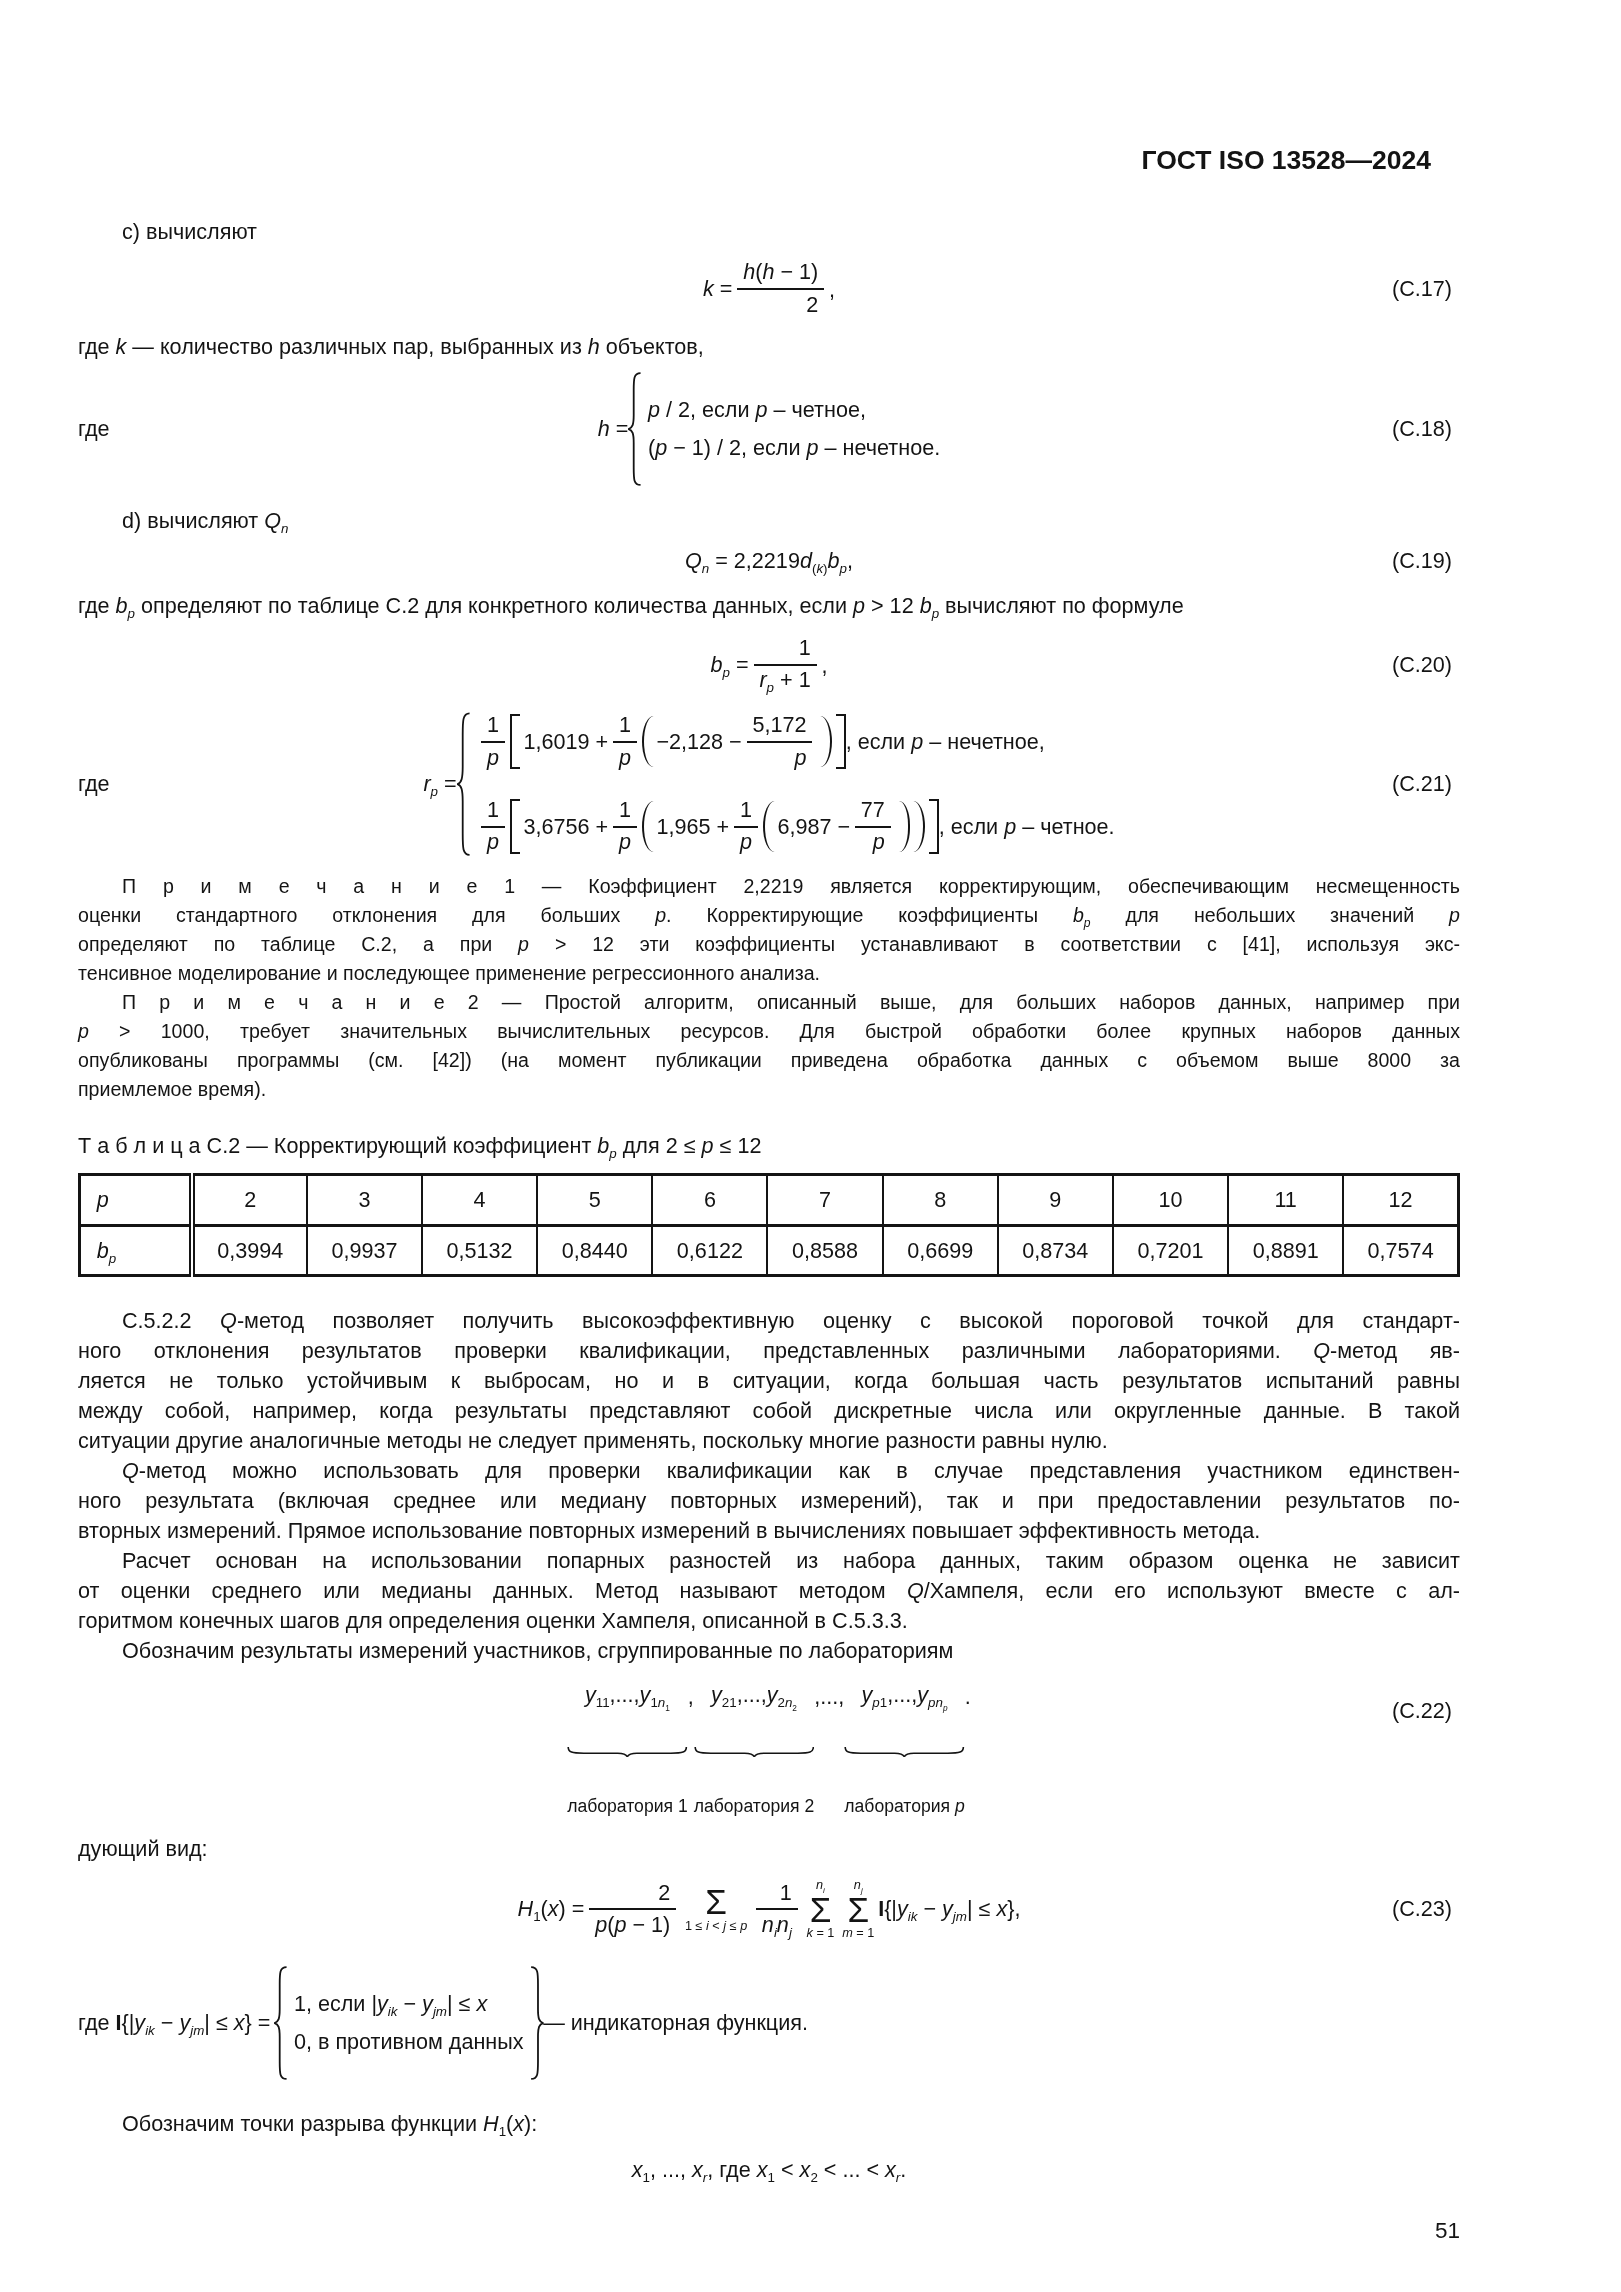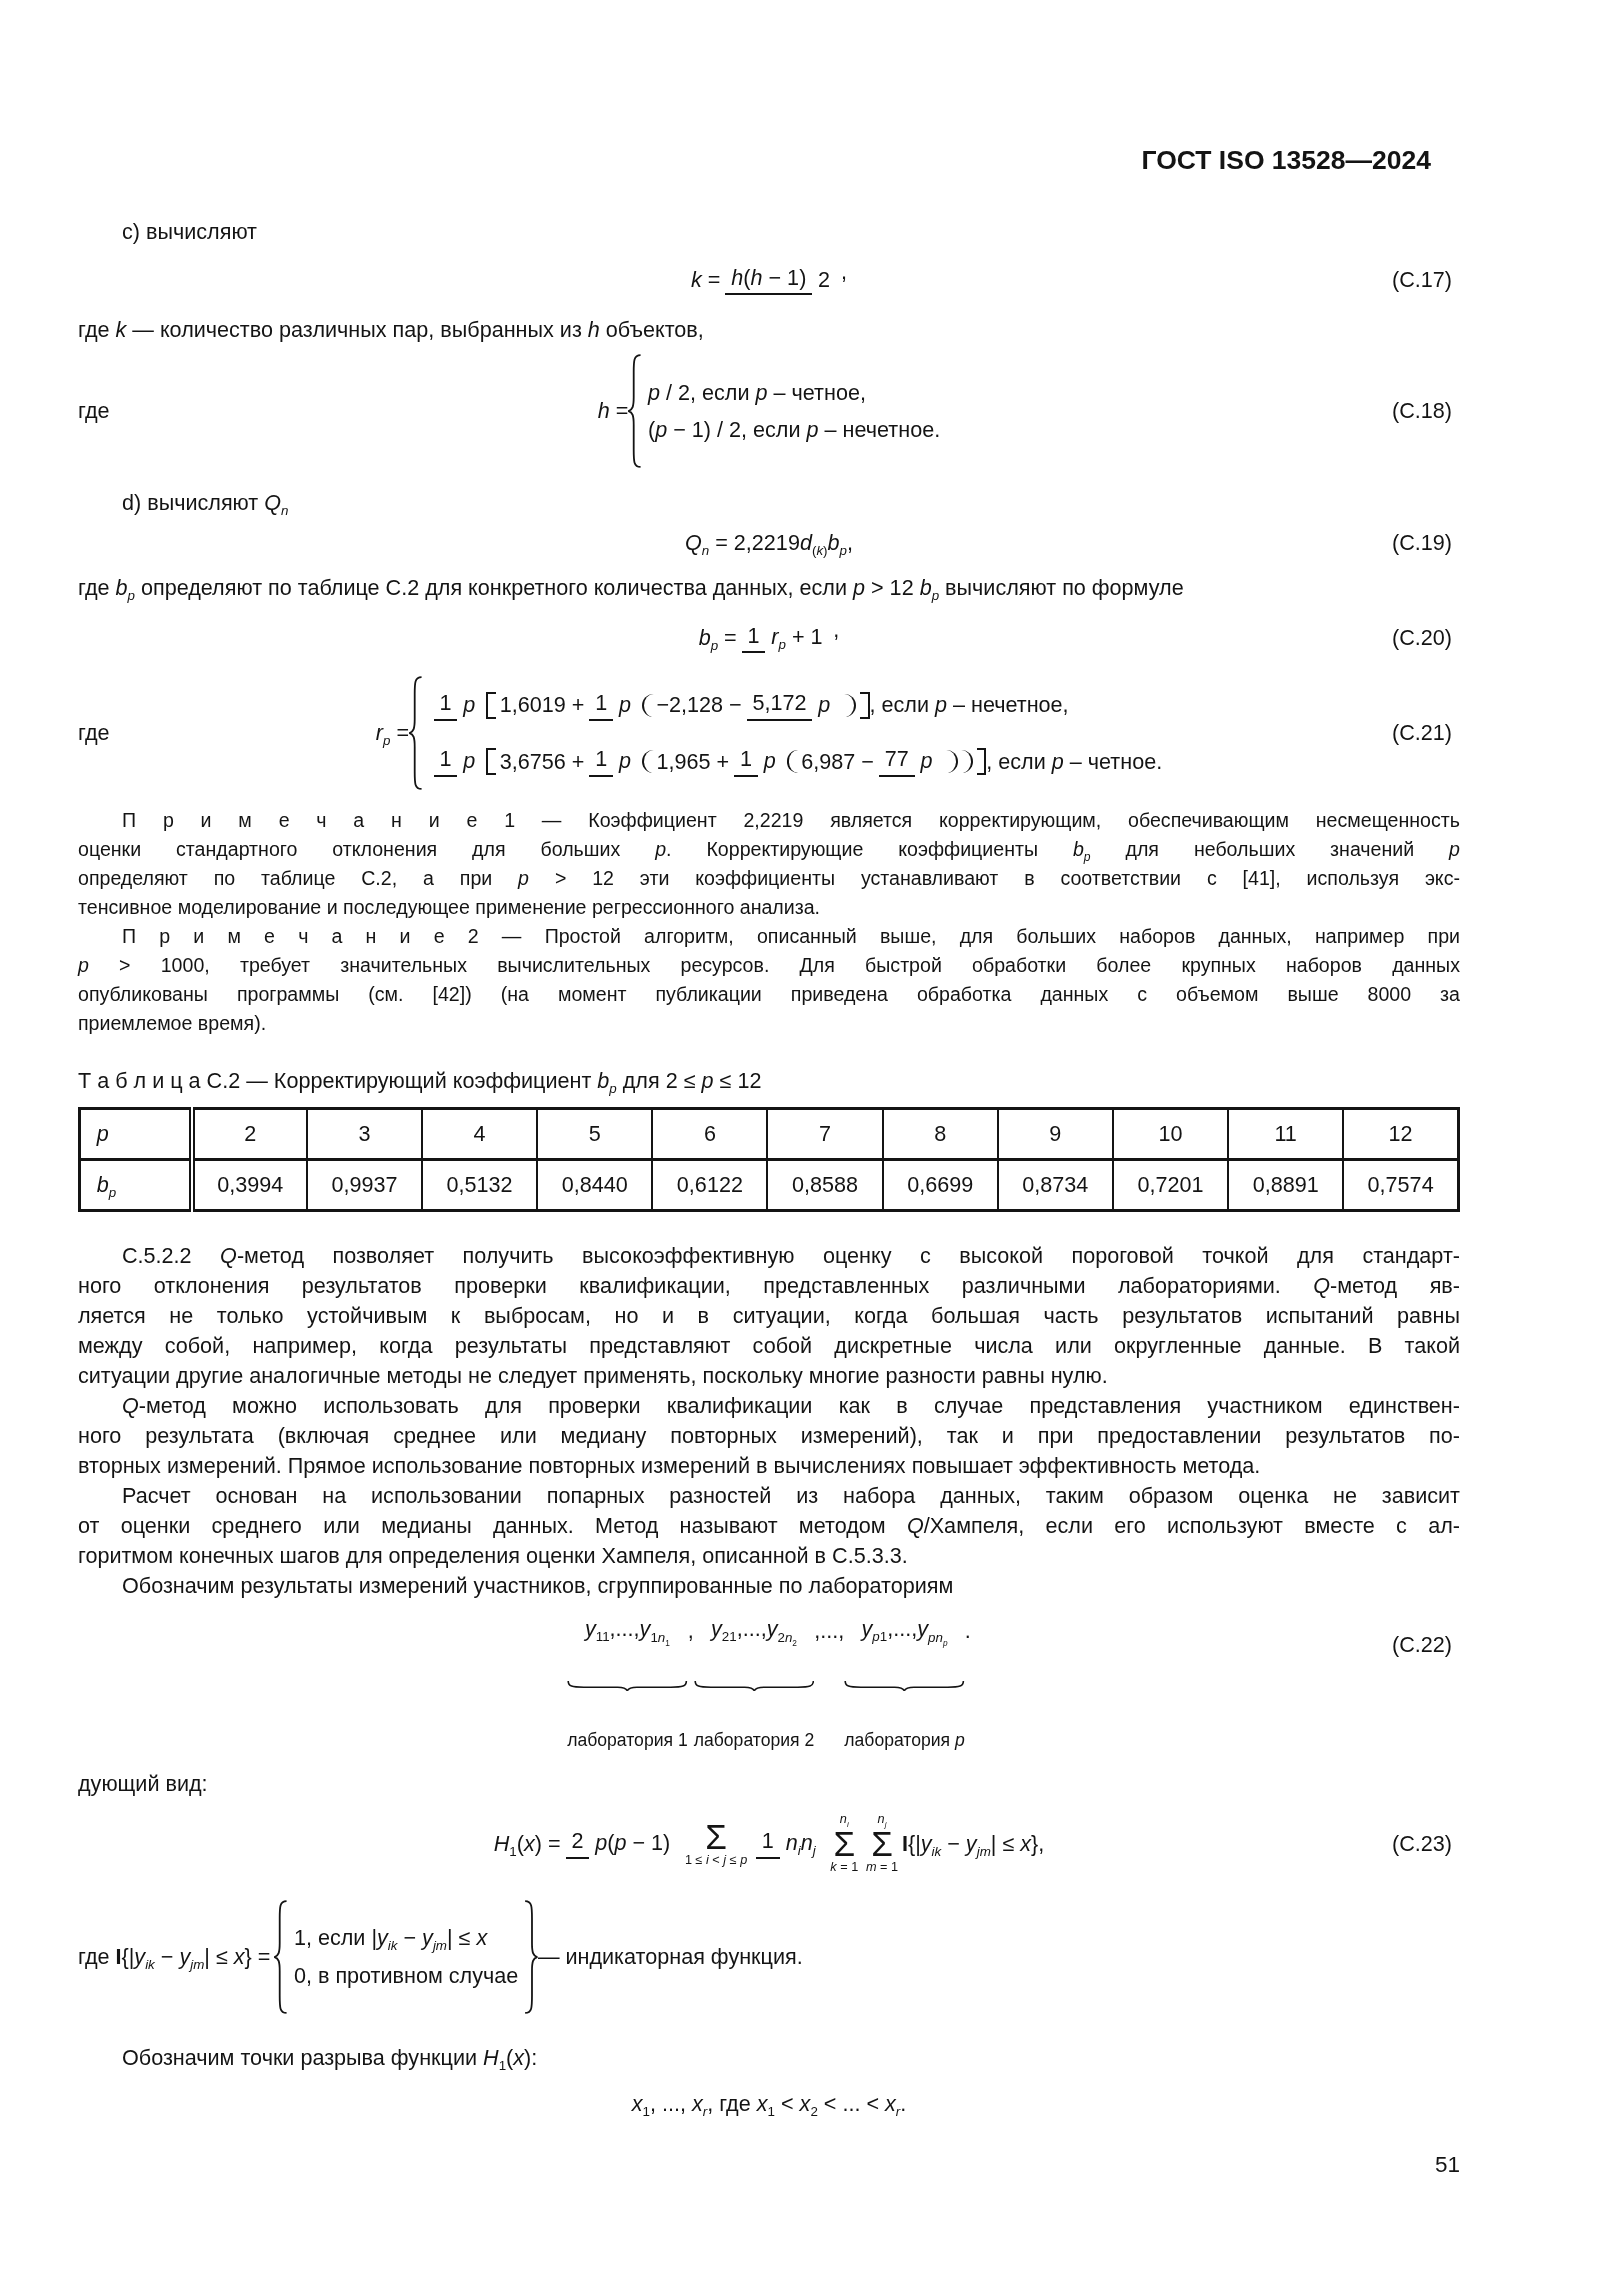--- a/index.html
+++ b/index.html
@@ -19,21 +19,21 @@
   .jl { text-align:justify; text-align-last:justify; }
   .ind { text-indent:44px; }
   .note { font-size:19.6px; line-height:29px; }
 
   .eq { position:relative; width:100%; display:flex; align-items:center;
         justify-content:center; font-size:21.6px; }
   .eq .lead { position:absolute; left:0; top:50%; transform:translateY(-50%); }
   .eq .tag  { position:absolute; right:8px; top:50%; transform:translateY(-50%); }
   .mid { display:flex; align-items:center; }
 
-  .fr { display:inline-flex; flex-direction:row; text-align:right;
+  .fr { display:inline-flex; flex-direction:column; text-align:right;
         vertical-align:middle; margin:0 4.9px; }
   .fr .n { border-bottom:2px solid #141414; padding:1px 5.9px 2.9px; line-height:1.15; }
   .fr .d { padding:2.9px 5.9px 1px; line-height:1.15; }
 
   .tail { align-self:flex-end; padding-bottom:15.7px; }
 
   .rows { display:flex; flex-direction:column; align-items:flex-start; gap:11.8px; }
   .rows2 { gap:25.5px; }
   .branch { display:flex; align-items:center; }
 
@@ -343,21 +343,21 @@
 
   <div class="indicator" style="margin-top:25.5px;">
     <span>где <b>I</b>{|<i>y</i><sub><i>ik</i></sub> − <i>y</i><sub><i>jm</i></sub>| ≤ <i>x</i>} = </span>
     <span class="braceWrap" style="margin-left:3.9px;">
       <svg viewBox="0 0 12 100" preserveAspectRatio="none" aria-hidden="true">
         <path d="M11,1 C5,1 5,6 5,16 L5,38 C5,46 4,49 0.5,50 C4,51 5,54 5,62 L5,84 C5,94 5,99 11,99" fill="none" stroke="#141414" stroke-width="1.8" vector-effect="non-scaling-stroke"></path>
       </svg>
     </span>
     <span class="rows">
       <span>1,  если |<i>y</i><sub><i>ik</i></sub> − <i>y</i><sub><i>jm</i></sub>| ≤ <i>x</i></span>
-      <span>0,  в противном случае</span>
+      <span>0,  в противном данных</span>
     </span>
     <span class="braceWrap rbr">
       <svg viewBox="0 0 12 100" preserveAspectRatio="none" aria-hidden="true">
         <path d="M11,1 C5,1 5,6 5,16 L5,38 C5,46 4,49 0.5,50 C4,51 5,54 5,62 L5,84 C5,94 5,99 11,99" fill="none" stroke="#141414" stroke-width="1.8" vector-effect="non-scaling-stroke"></path>
       </svg>
     </span>
     <span> — индикаторная функция.</span>
   </div>
 
   <div class="line ind" style="margin-top:29px;">Обозначим точки разрыва функции <i>H</i><sub>1</sub>(<i>x</i>):</div>

